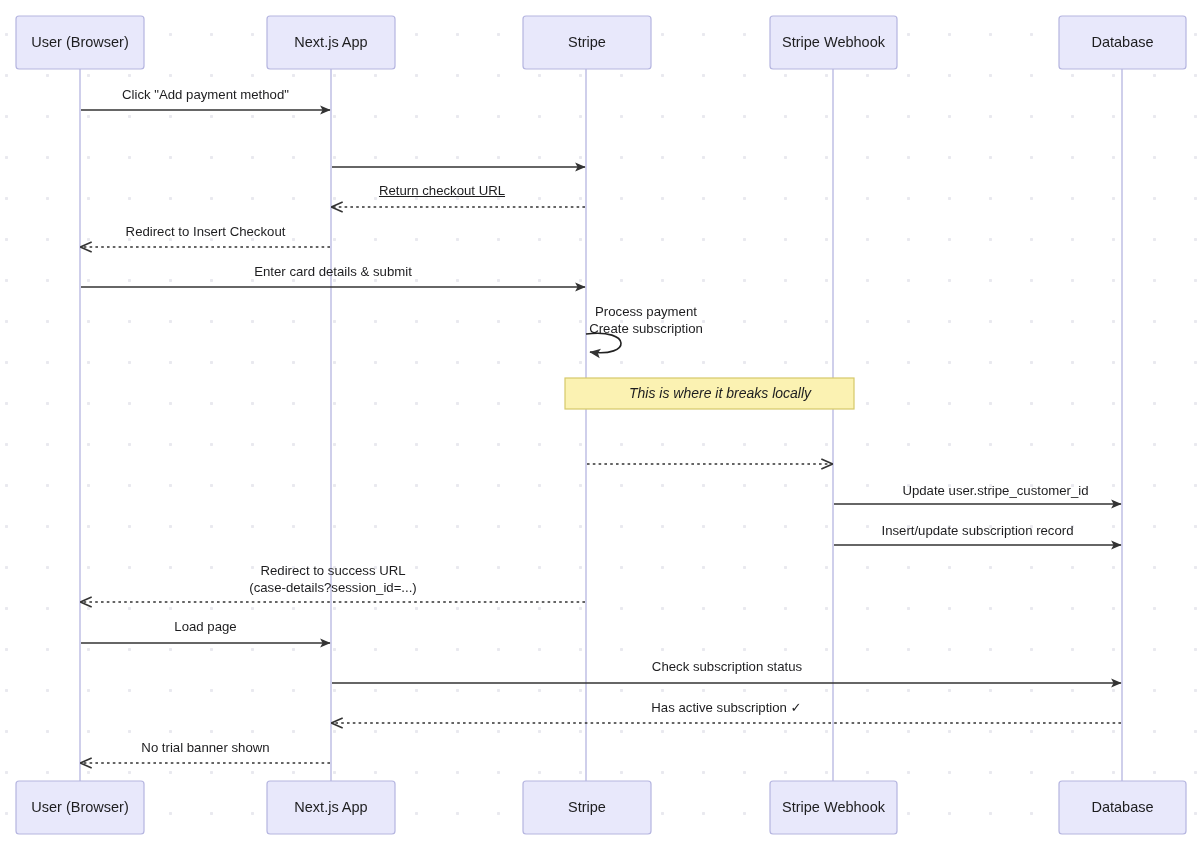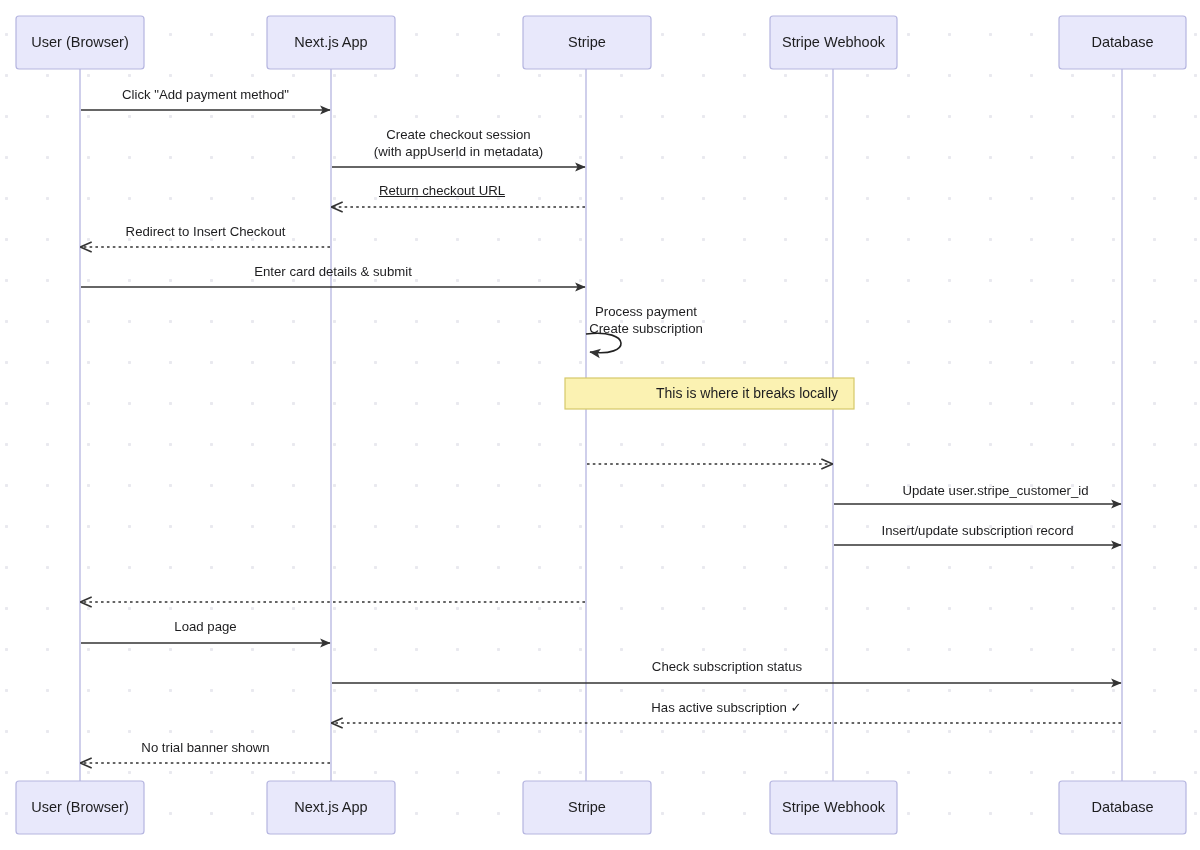--- a/index.html
+++ b/index.html
@@ -150,29 +150,29 @@
       <div class="actor-label" style="left: 16px; top: 781px; width: 128px; height: 53px;">User (Browser)</div>
       <div class="actor-label" style="left: 267px; top: 16px; width: 128px; height: 53px;">Next.js App</div>
       <div class="actor-label" style="left: 267px; top: 781px; width: 128px; height: 53px;">Next.js App</div>
       <div class="actor-label" style="left: 523px; top: 16px; width: 128px; height: 53px;">Stripe</div>
       <div class="actor-label" style="left: 523px; top: 781px; width: 128px; height: 53px;">Stripe</div>
       <div class="actor-label" style="left: 770px; top: 16px; width: 127px; height: 53px;">Stripe Webhook</div>
       <div class="actor-label" style="left: 770px; top: 781px; width: 127px; height: 53px;">Stripe Webhook</div>
       <div class="actor-label" style="left: 1059px; top: 16px; width: 127px; height: 53px;">Database</div>
       <div class="actor-label" style="left: 1059px; top: 781px; width: 127px; height: 53px;">Database</div>
       <div class="msg-label" style="left: 205.5px; top: 87px;">Click "Add payment method"</div>
-      <div class="msg-label" style="left: 458.5px; top: 127px;">Create checkout session
-(with appUserId in metadata)</div>
       <div class="msg-label" style="left: 442px; top: 183px; text-decoration: underline;">Return checkout URL</div>
       <div class="msg-label" style="left: 205.5px; top: 224px;">Redirect to Insert Checkout</div>
       <div class="msg-label" style="left: 333px; top: 264px;">Enter card details &amp; submit</div>
       <div class="msg-label" style="left: 646px; top: 304px;">Process payment
 Create subscription</div>
       <div class="msg-label" style="left: 977.5px; top: 483px; margin-left: 18px;">Update user.stripe_customer_id</div>
       <div class="msg-label" style="left: 977.5px; top: 523px;">Insert/update subscription record</div>
+      <div class="msg-label" style="left: 333px; top: 563px;">Redirect to success URL
+(case-details?session_id=...)</div>
       <div class="msg-label" style="left: 205.5px; top: 619px;">Load page</div>
       <div class="msg-label" style="left: 727px; top: 659px;">Check subscription status</div>
       <div class="msg-label" style="left: 726.5px; top: 700px;">Has active subscription ✓</div>
       <div class="msg-label" style="left: 205.5px; top: 740px;">No trial banner shown</div>
-      <div class="note-label" style="left: 747px; top: 385px;">This is where it breaks locally</div>
+      <div class="note-label" style="left: 720px; top: 385px; font-style: italic;">This is where it breaks locally</div>
     </div>
 
 </div>
 
 </body></html>

